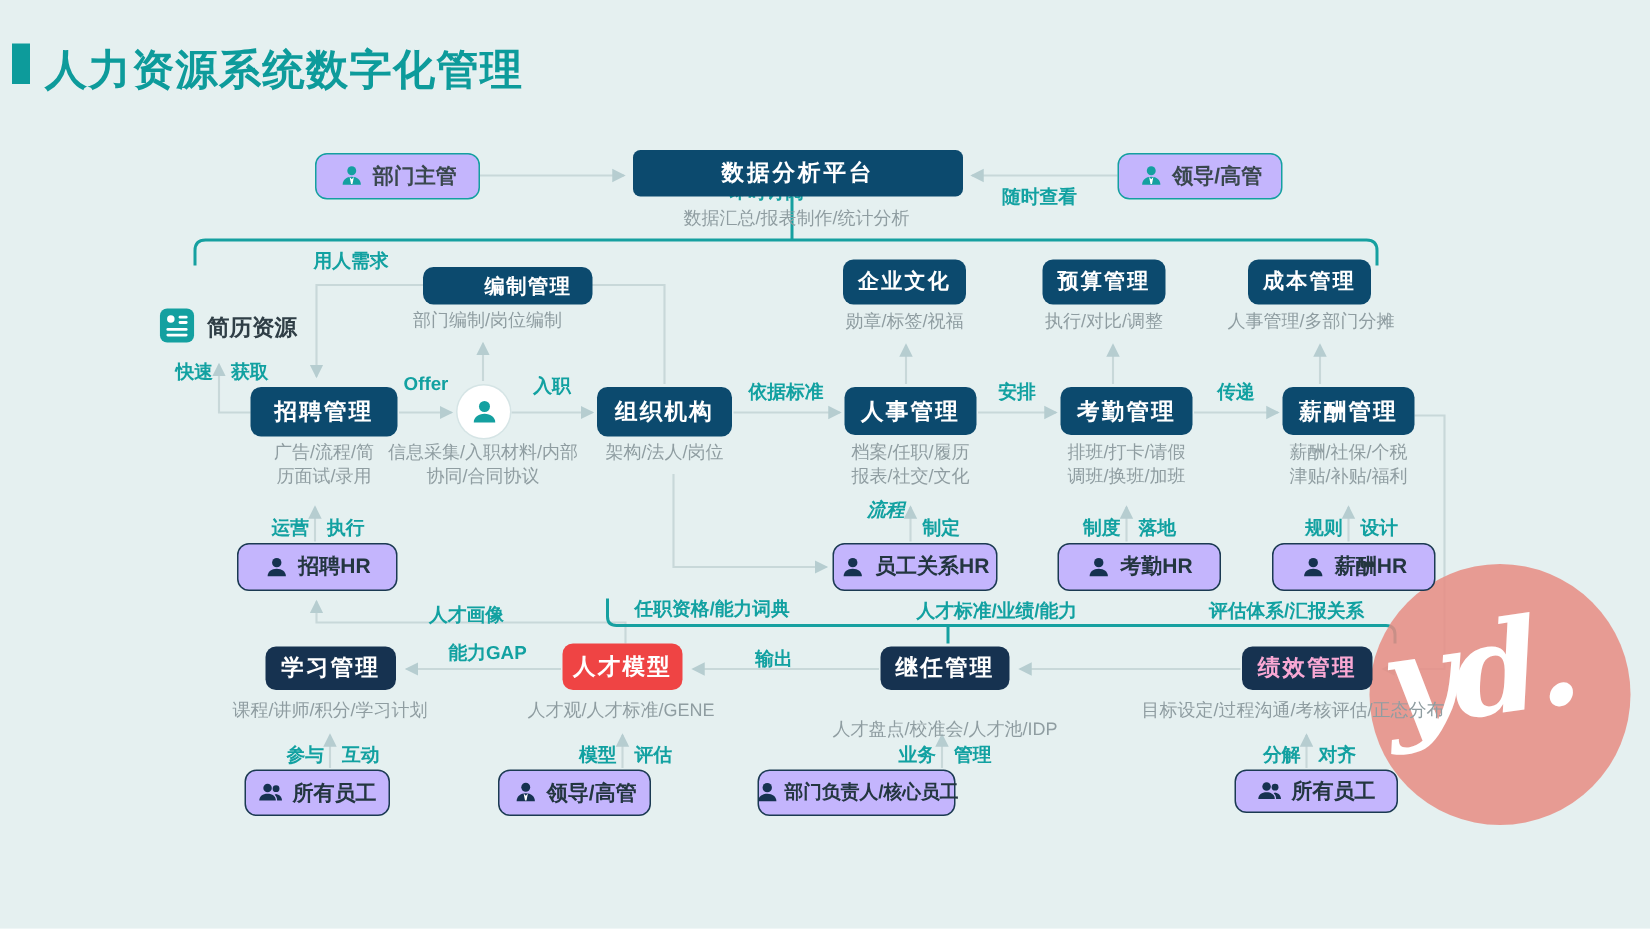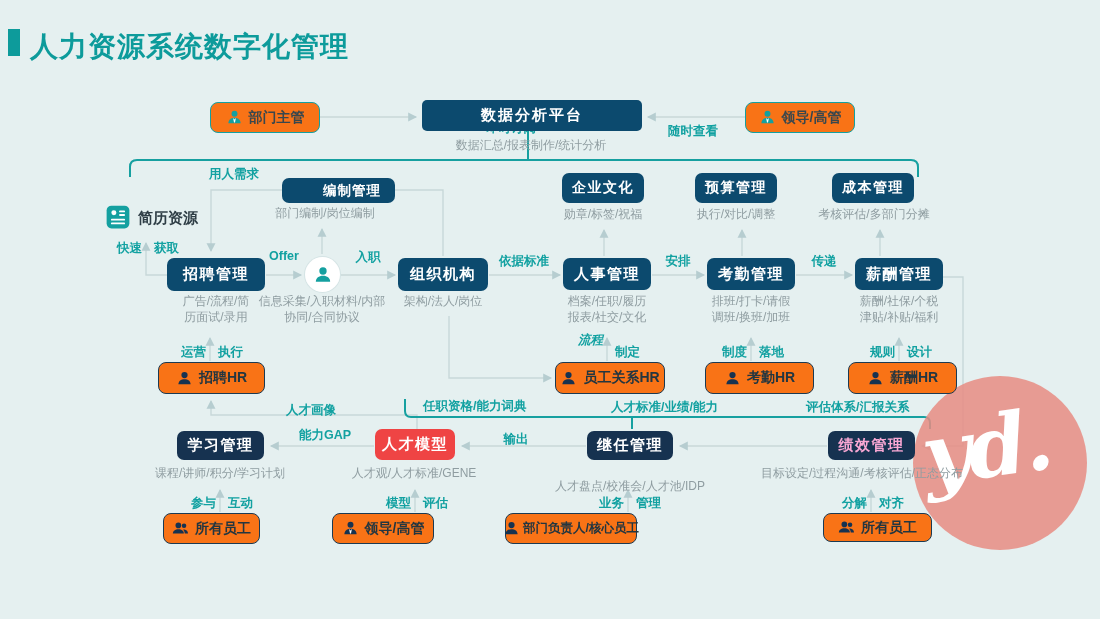--- a/index.html
+++ b/index.html
@@ -9,21 +9,21 @@
   .wires{position:absolute;left:0;top:0;z-index:0;}
   .stage > div.wm-circle,.stage > div.wm-text{z-index:1;}
   .titlebar{background:#0d9b9b;}
   .title{color:#0d9b9b;font-size:28px;font-weight:bold;letter-spacing:1px;white-space:nowrap;}
   .box{display:flex;align-items:center;justify-content:center;color:#fff;font-weight:bold;
        font-size:15px;letter-spacing:1.5px;border-radius:7px;white-space:nowrap;}
   .teal-bg{background:#0c4a6e;}
   .navy-bg{background:#163250;}
   .gray-bg{background:#ef4444;}
   .box.sm{font-size:13.5px;letter-spacing:1px;}
-  .actor{background:#f97316;border:1.6px solid #14a0a0;border-radius:8px;display:flex;align-items:center;
+  .actor{background:#c4b5fd;border:1.6px solid #14a0a0;border-radius:8px;display:flex;align-items:center;
          justify-content:center;gap:6px;font-size:14px;font-weight:600;color:#39474d;white-space:nowrap;}
   .actor.navy{border-color:#1b3a52;color:#233640;}
   .flabel{color:#12a1a1;font-weight:bold;font-size:12.5px;white-space:nowrap;}
   .flabel.r{text-align:right;}
   .flabel.c{text-align:center;}
   .sub{color:#8f9da1;font-size:12px;line-height:1.3;text-align:center;white-space:pre-line;}
   .icn{width:17px;height:17px;flex:none;display:block;}
   .icn.big{width:26px;height:26px;}
   .pcircle{background:#fff;border-radius:50%;display:flex;align-items:center;justify-content:center;
            box-shadow:0 0 0 1px #d5e4e5;}
@@ -129,21 +129,21 @@
   </div>
 
   <div class="flabel" style="left:209px;top:166px;">用人需求</div>
   <div class="box teal-bg sm" style="left:282px;top:178px;width:86px;height:25px;padding-left:27px;">编制管理</div>
   <div class="sub" style="left:245px;top:206px;width:160px;">部门编制/岗位编制</div>
   <div class="box teal-bg" style="left:562px;top:173px;width:82px;height:30px;font-size:14px;">企业文化</div>
   <div class="sub" style="left:527px;top:207px;width:152px;">勋章/标签/祝福</div>
   <div class="box teal-bg" style="left:695px;top:173px;width:82px;height:30px;font-size:14px;">预算管理</div>
   <div class="sub" style="left:660px;top:207px;width:152px;">执行/对比/调整</div>
   <div class="box teal-bg" style="left:832px;top:173px;width:82px;height:30px;font-size:14px;">成本管理</div>
-  <div class="sub" style="left:787px;top:207px;width:174px;">考核评估/多部门分摊</div>
+  <div class="sub" style="left:787px;top:207px;width:174px;">人事管理/多部门分摊</div>
 
   <div style="left:105px;top:204px;width:26px;height:26px;color:#14a0a0;">
     <svg class="icn big">
         <use href="#i-resume"></use>
       </svg>
   </div>
   <div class="resume-label" style="left:138px;top:209px;">简历资源</div>
   <div class="flabel r" style="left:92px;top:240px;width:50px;">快速</div>
   <div class="flabel" style="left:154px;top:240px;width:50px;">获取</div>
 

